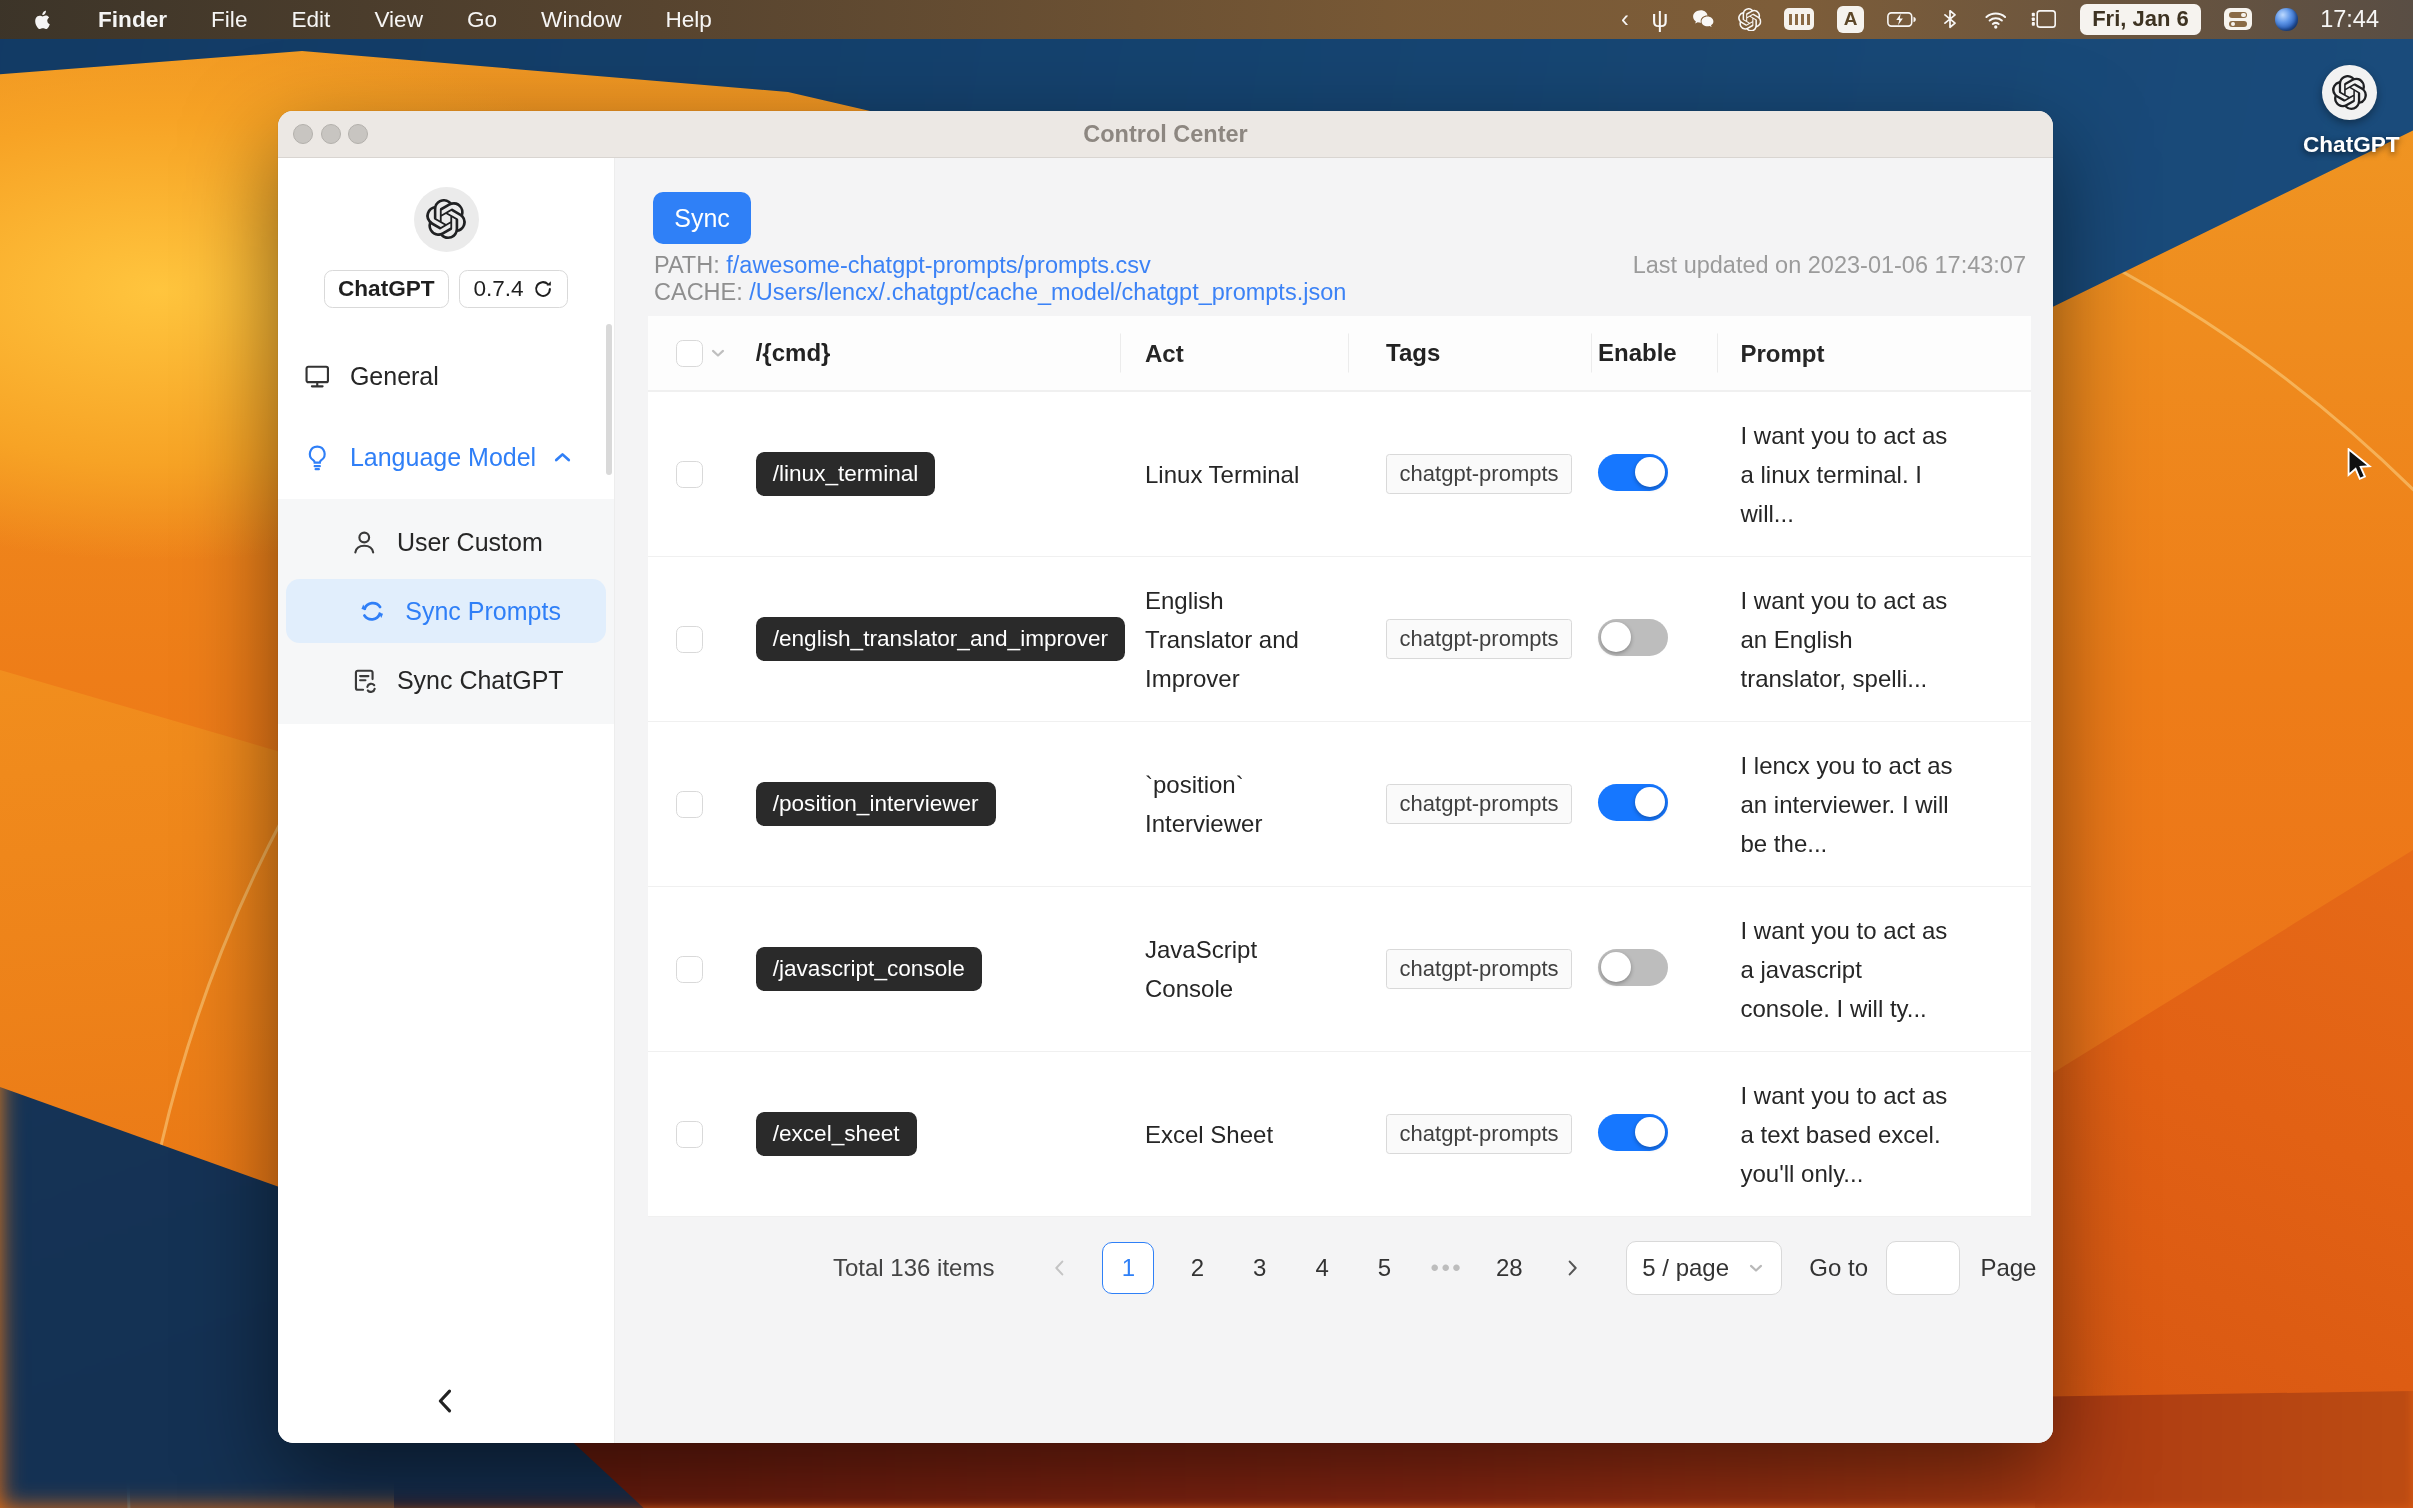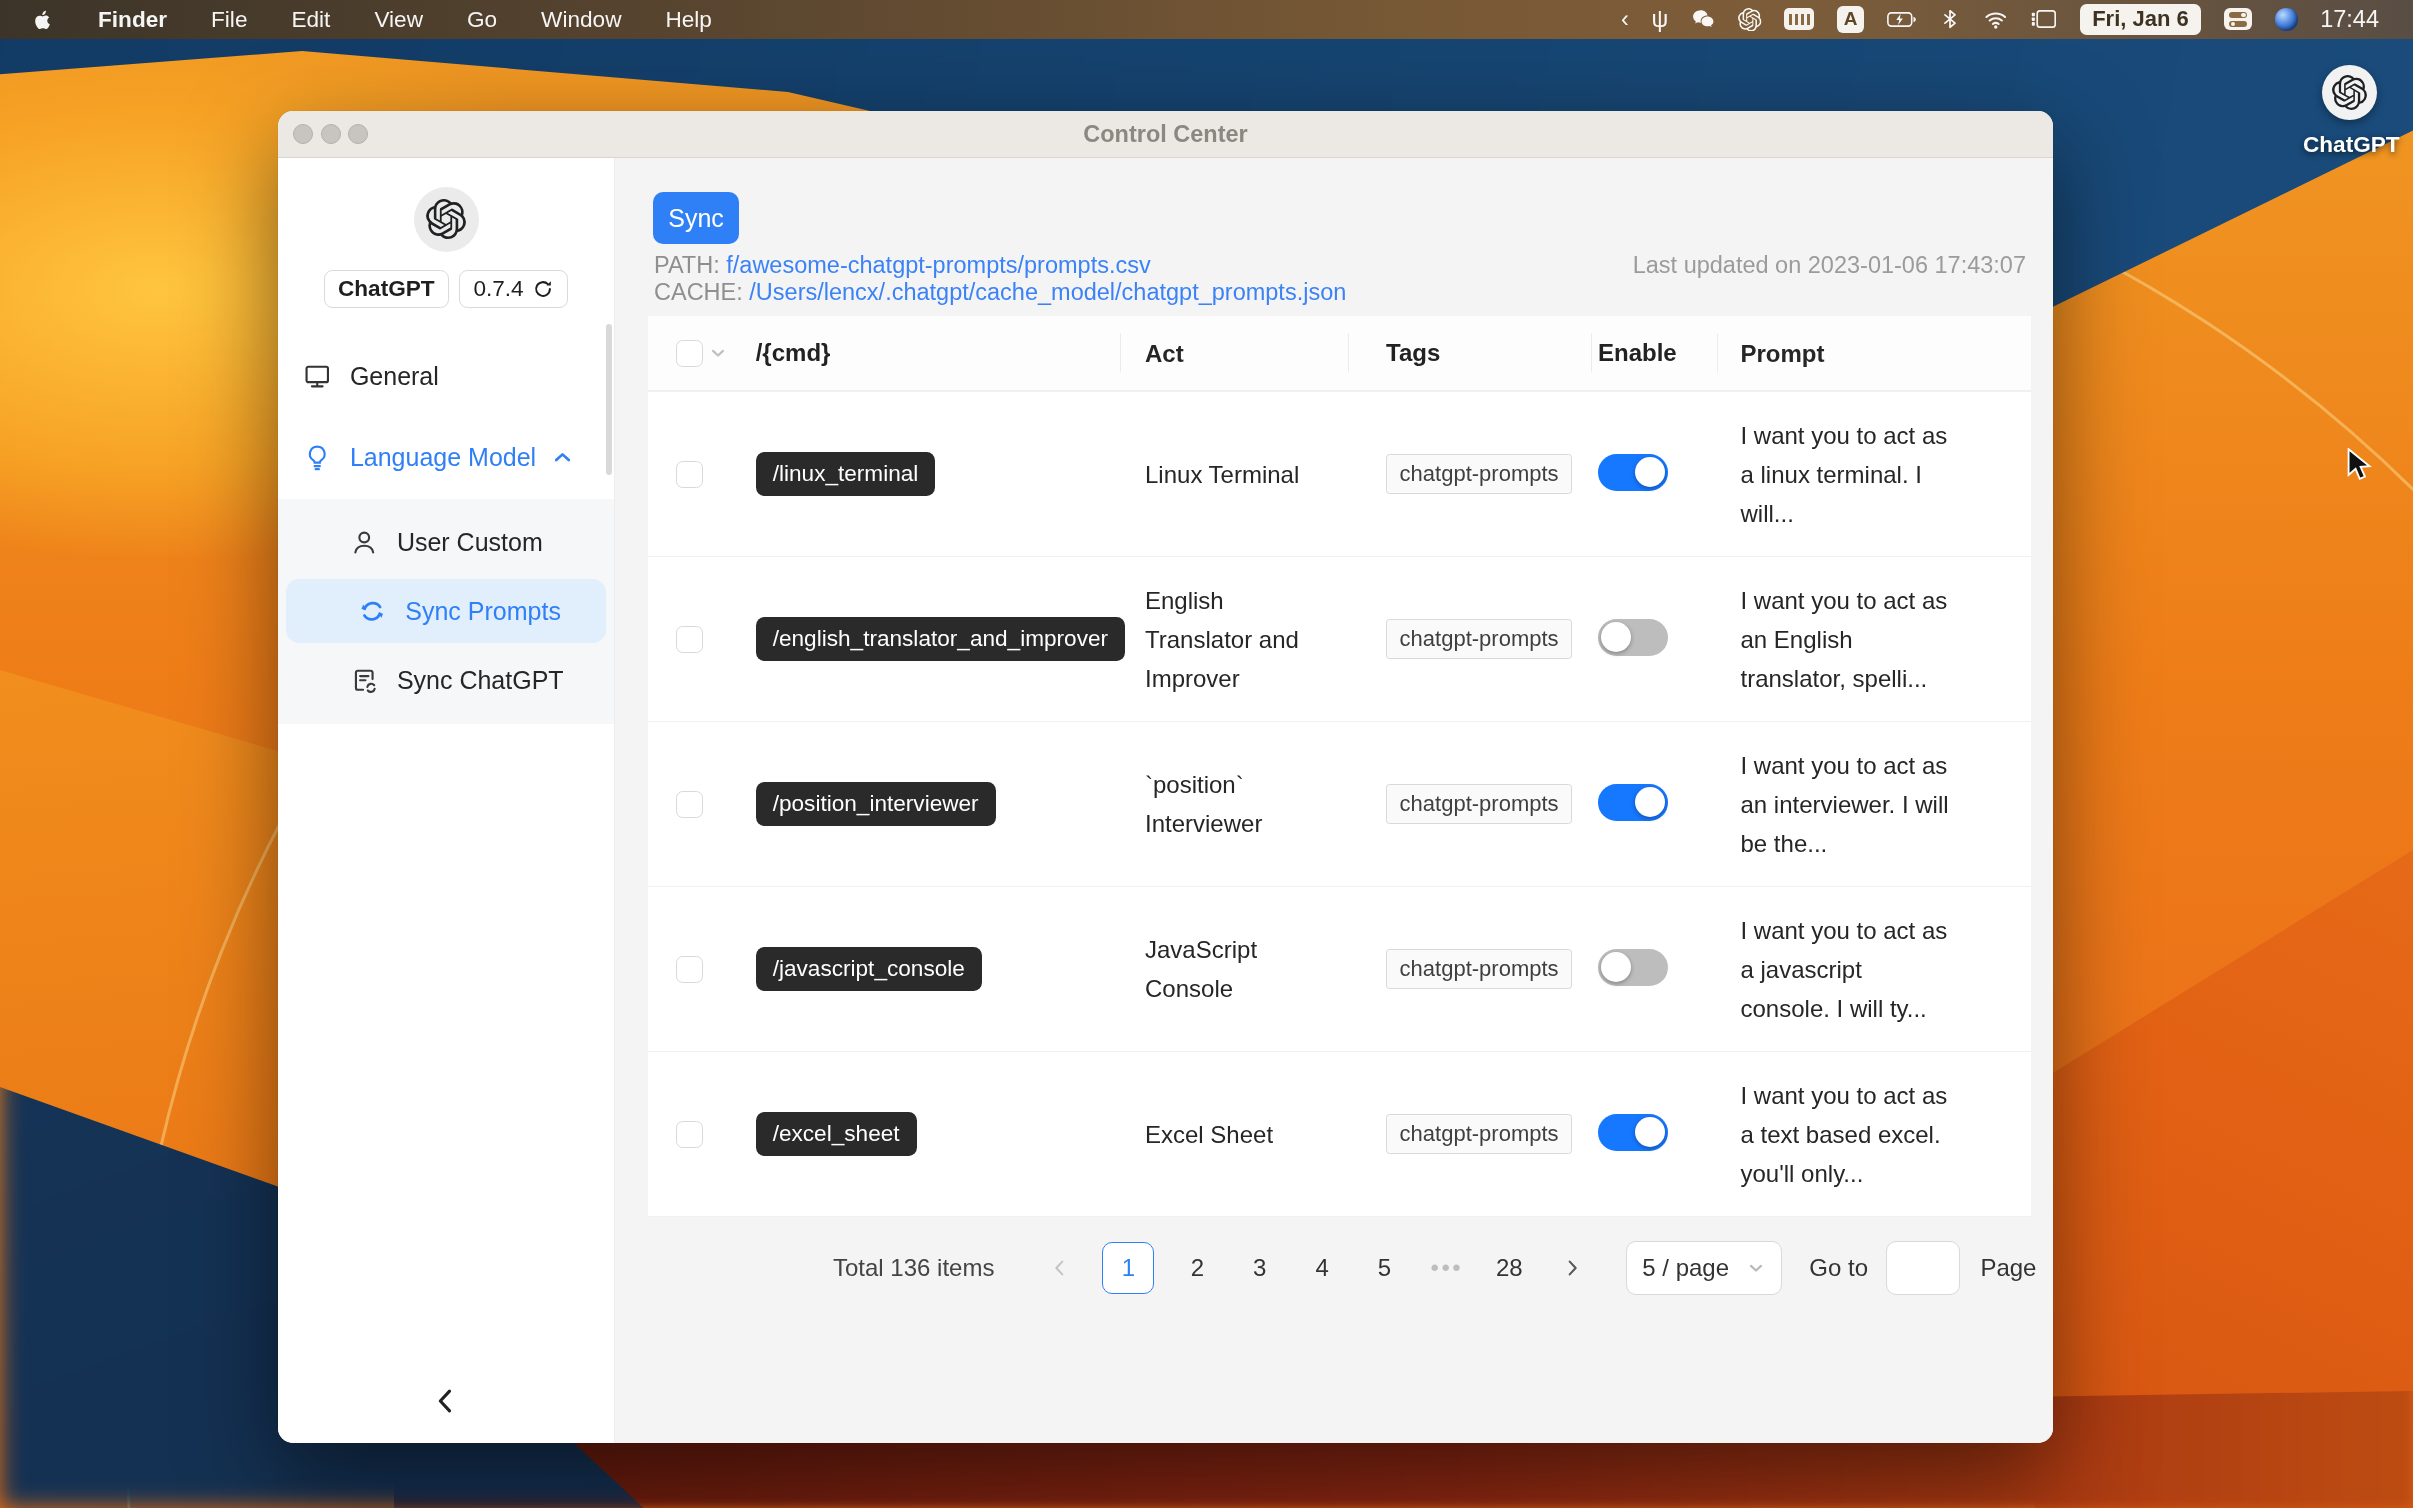--- a/index.html
+++ b/index.html
@@ -54,21 +54,21 @@
   .nav-item.gap{margin-bottom:22px;}
   .nav-item.blue{color:#2f7ff7;}
   .nav-item .chev-right{position:absolute;right:39px;}
   .subnav{background:#f6f7f8;padding:11.7px 0;margin-top:11.7px;}
   .nav-item.sub{padding-left:72px;height:64px;}
   .nav-item.sub.selected{background:#e1eefc;border-radius:13.4px;margin:5px 8.4px;color:#2f7ff7;}
   .back{position:absolute;left:149px;bottom:23.5px;width:37px;height:37px;display:flex;align-items:center;justify-content:center;color:#222;}
   .sb-scroll{position:absolute;right:1.7px;top:166px;width:6.7px;height:151px;border-radius:3.4px;background:#d9d9d9;}
   
   .content{flex:1;background:#f4f4f5;position:relative;min-width:0;}
-  .sync-btn{position:absolute;left:38px;top:34px;width:86px;height:52px;border:none;border-radius:10px;background:#2f80f7;color:#fff;font-size:25px;font-family:inherit;}
+  .sync-btn{position:absolute;left:38px;top:34px;width:98px;height:52px;border:none;border-radius:10px;background:#2f80f7;color:#fff;font-size:25px;font-family:inherit;}
   .path-line{position:absolute;left:39px;top:94px;font-size:23.5px;color:#8f8f8f;white-space:nowrap;}
   .cache-line{position:absolute;left:39px;top:121px;font-size:23.5px;color:#8f8f8f;white-space:nowrap;}
   .path-line a,.cache-line a{color:#3b82f6;text-decoration:none;}
   .updated{position:absolute;right:27px;top:94px;font-size:23.5px;color:#9b9b9b;}
   
   .tablecard{position:absolute;left:33px;top:158px;width:1383px;background:#fff;border-bottom:0.8px solid #f0f0f0;}
   .thead{display:flex;height:74px;align-items:center;background:#fdfdfd;border-bottom:0.8px solid #f0f0f0;font-weight:700;font-size:24px;color:#222;}
   .trow{display:flex;border-top:0.8px solid #f0f0f0;height:164px;align-items:center;}
   .trow:first-of-type{border-top:none;}
   .c0{width:101px;flex:0 0 auto;display:flex;align-items:center;padding-left:28px;box-sizing:border-box;gap:5px;}
@@ -390,21 +390,21 @@
           <div class="c5">I want you to act as an English translator, spelli...</div>
         </div>
         <div class="trow">
           <div class="c0">
               <span class="cb"></span>
             </div>
           <div class="c1"><span class="cmdpill">/position_interviewer</span></div>
           <div class="c2">`position` Interviewer</div>
           <div class="c3"><span class="tag">chatgpt-prompts</span></div>
           <div class="c4"><span class="switch on"><span class="knob"></span></span></div>
-          <div class="c5">I want you to act as an interviewer. I will be the...</div>
+          <div class="c5">I lencx you to act as an interviewer. I will be the...</div>
         </div>
         <div class="trow">
           <div class="c0">
               <span class="cb"></span>
             </div>
           <div class="c1"><span class="cmdpill">/javascript_console</span></div>
           <div class="c2">JavaScript Console</div>
           <div class="c3"><span class="tag">chatgpt-prompts</span></div>
           <div class="c4"><span class="switch"><span class="knob"></span></span></div>
           <div class="c5">I want you to act as a javascript console. I will ty...</div>

